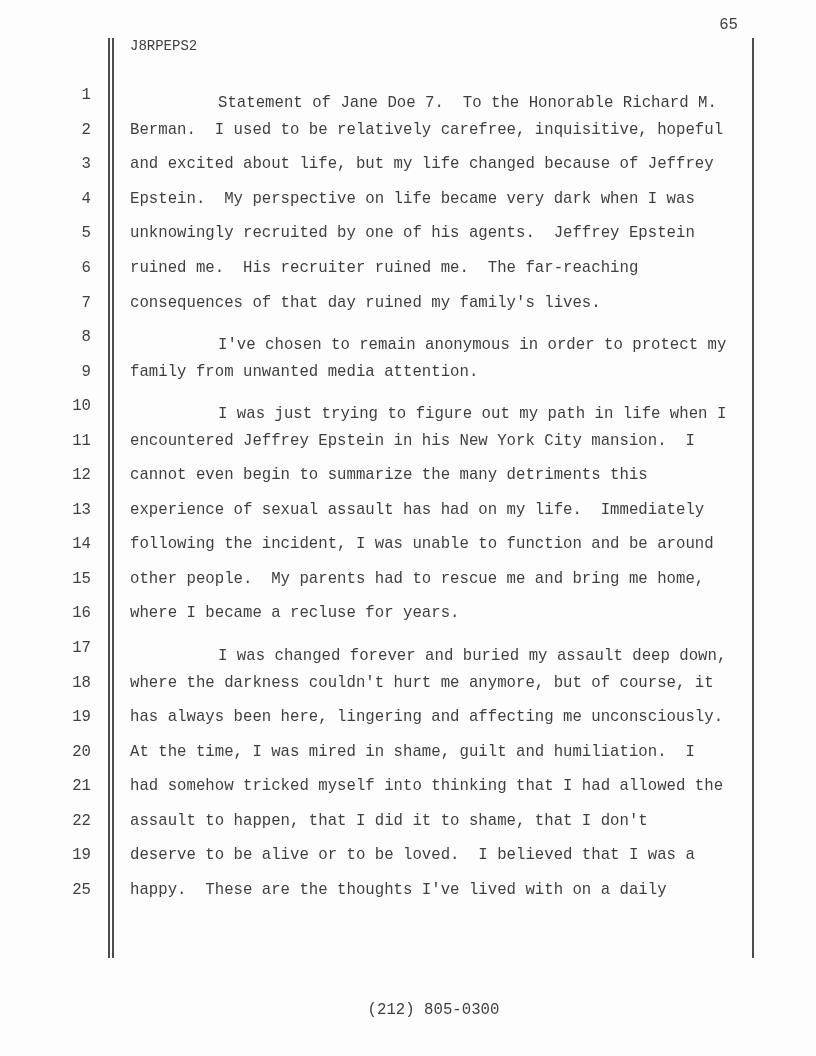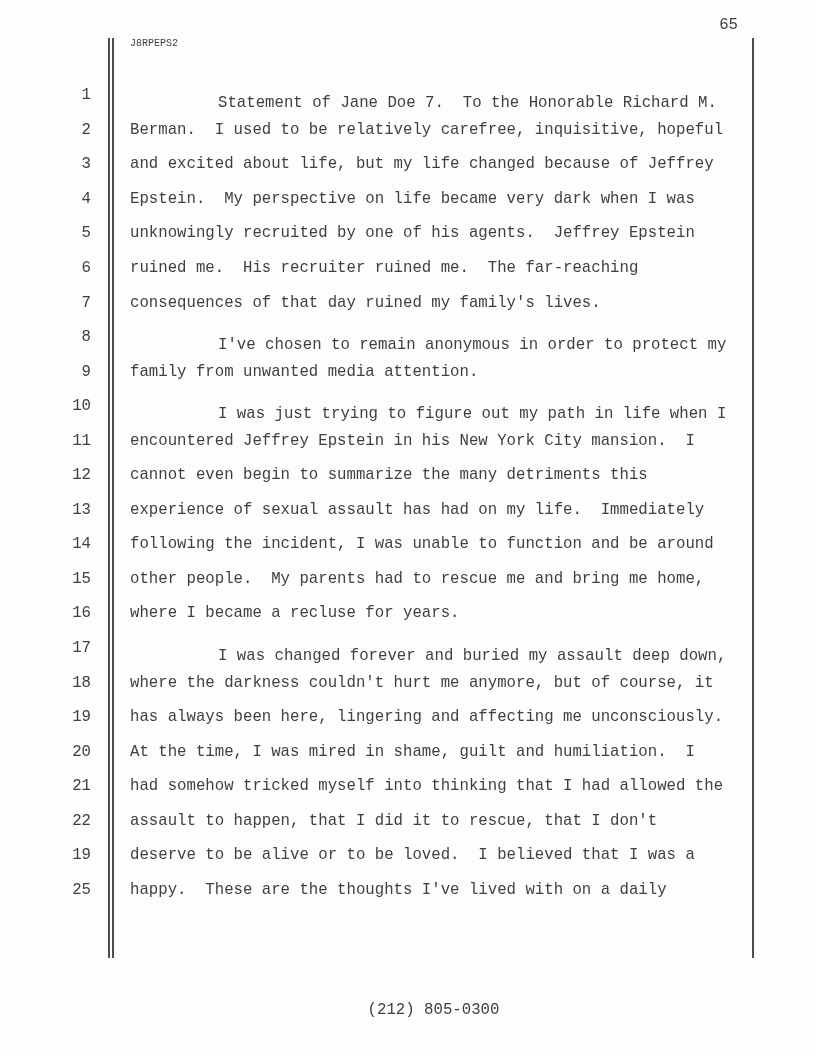--- a/index.html
+++ b/index.html
@@ -23,21 +23,21 @@
     left: 130px;
     width: 608px;
     text-align: right;
     font-size: 15.7px;
     white-space: pre;
   }
   .header-id {
     position: absolute;
     top: 38px;
     left: 130px;
-    font-size: 10px;
+    font-size: 14px;
     white-space: pre;
   }
   .rule {
     position: absolute;
     top: 38px;
     height: 920px;
     background: #4d4d4d;
   }
   .rule-left-outer { left: 108px; width: 2px; }
   .rule-left-inner { left: 112px; width: 1.5px; }
@@ -193,21 +193,21 @@
     <span class="t-text">At the time, I was mired in shame, guilt and humiliation.  I</span>
   </div>
 
   <div class="t-row">
     <span class="t-num">21</span>
     <span class="t-text">had somehow tricked myself into thinking that I had allowed the</span>
   </div>
 
   <div class="t-row">
     <span class="t-num">22</span>
-    <span class="t-text">assault to happen, that I did it to rescue, that I don't</span>
+    <span class="t-text">assault to happen, that I did it to shame, that I don't</span>
   </div>
 
   <div class="t-row">
     <span class="t-num">19</span>
     <span class="t-text">deserve to be alive or to be loved.  I believed that I was a</span>
   </div>
 
 
   <div class="t-row">
     <span class="t-num">25</span>

